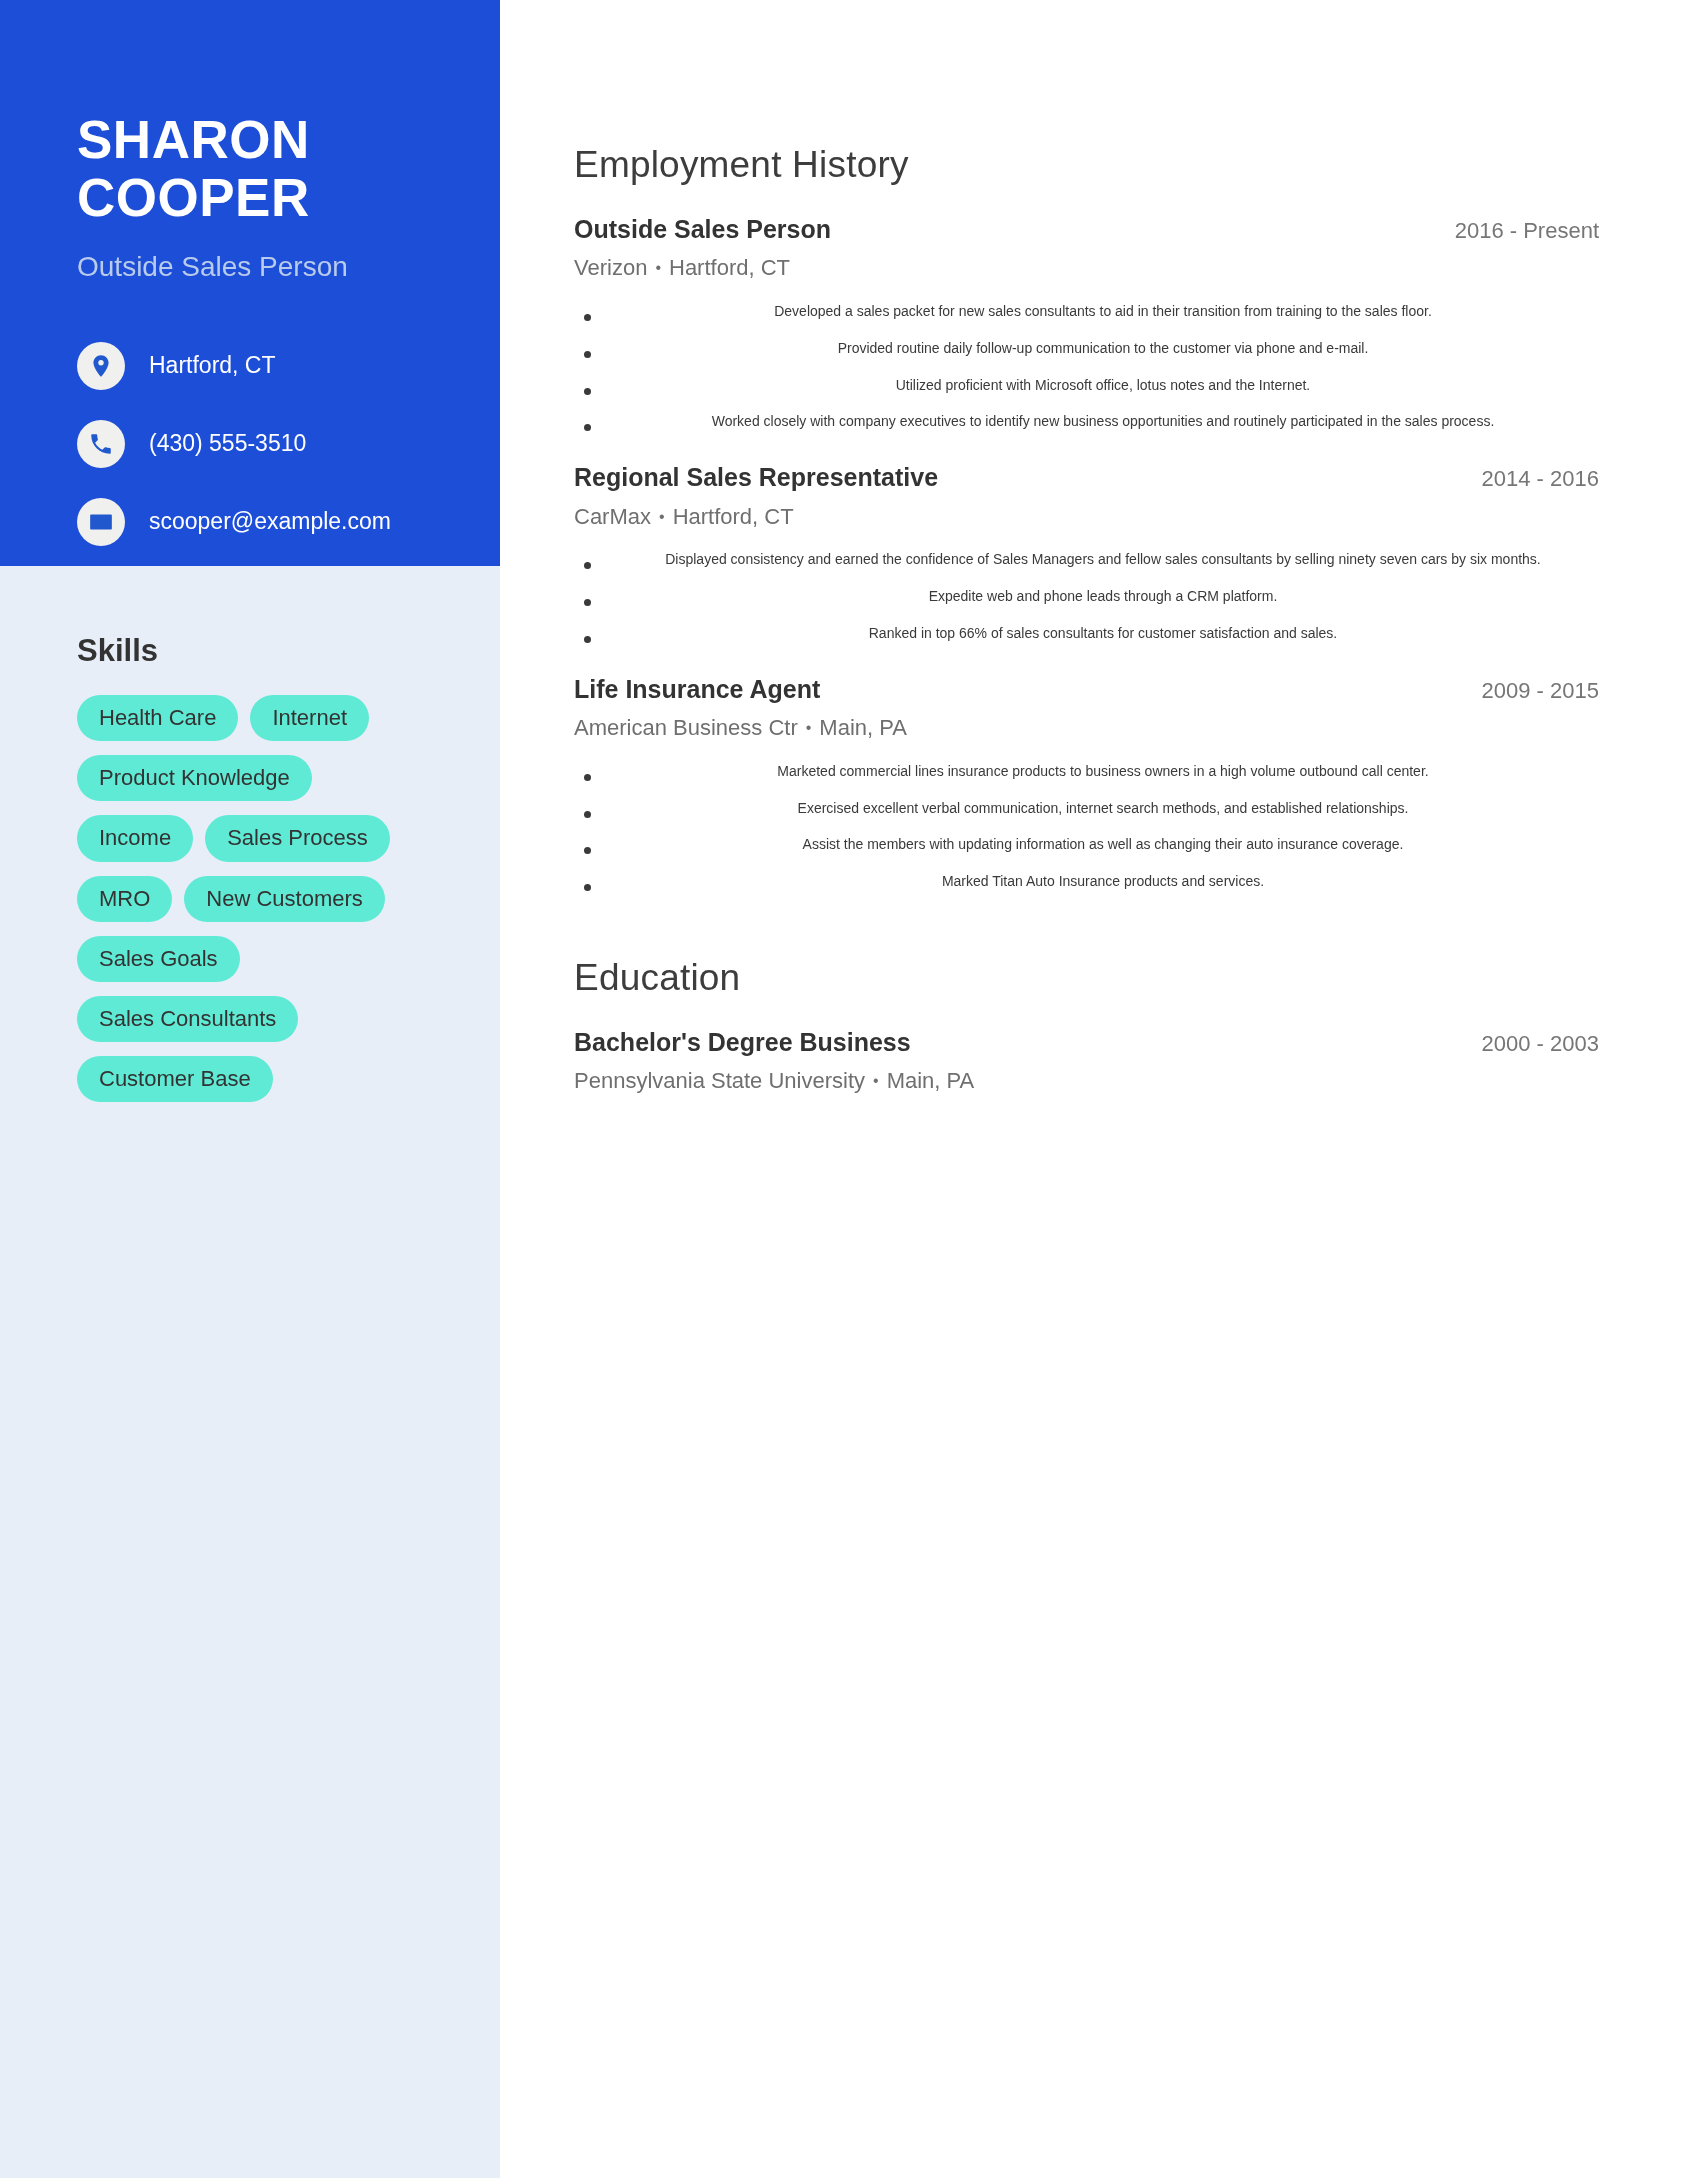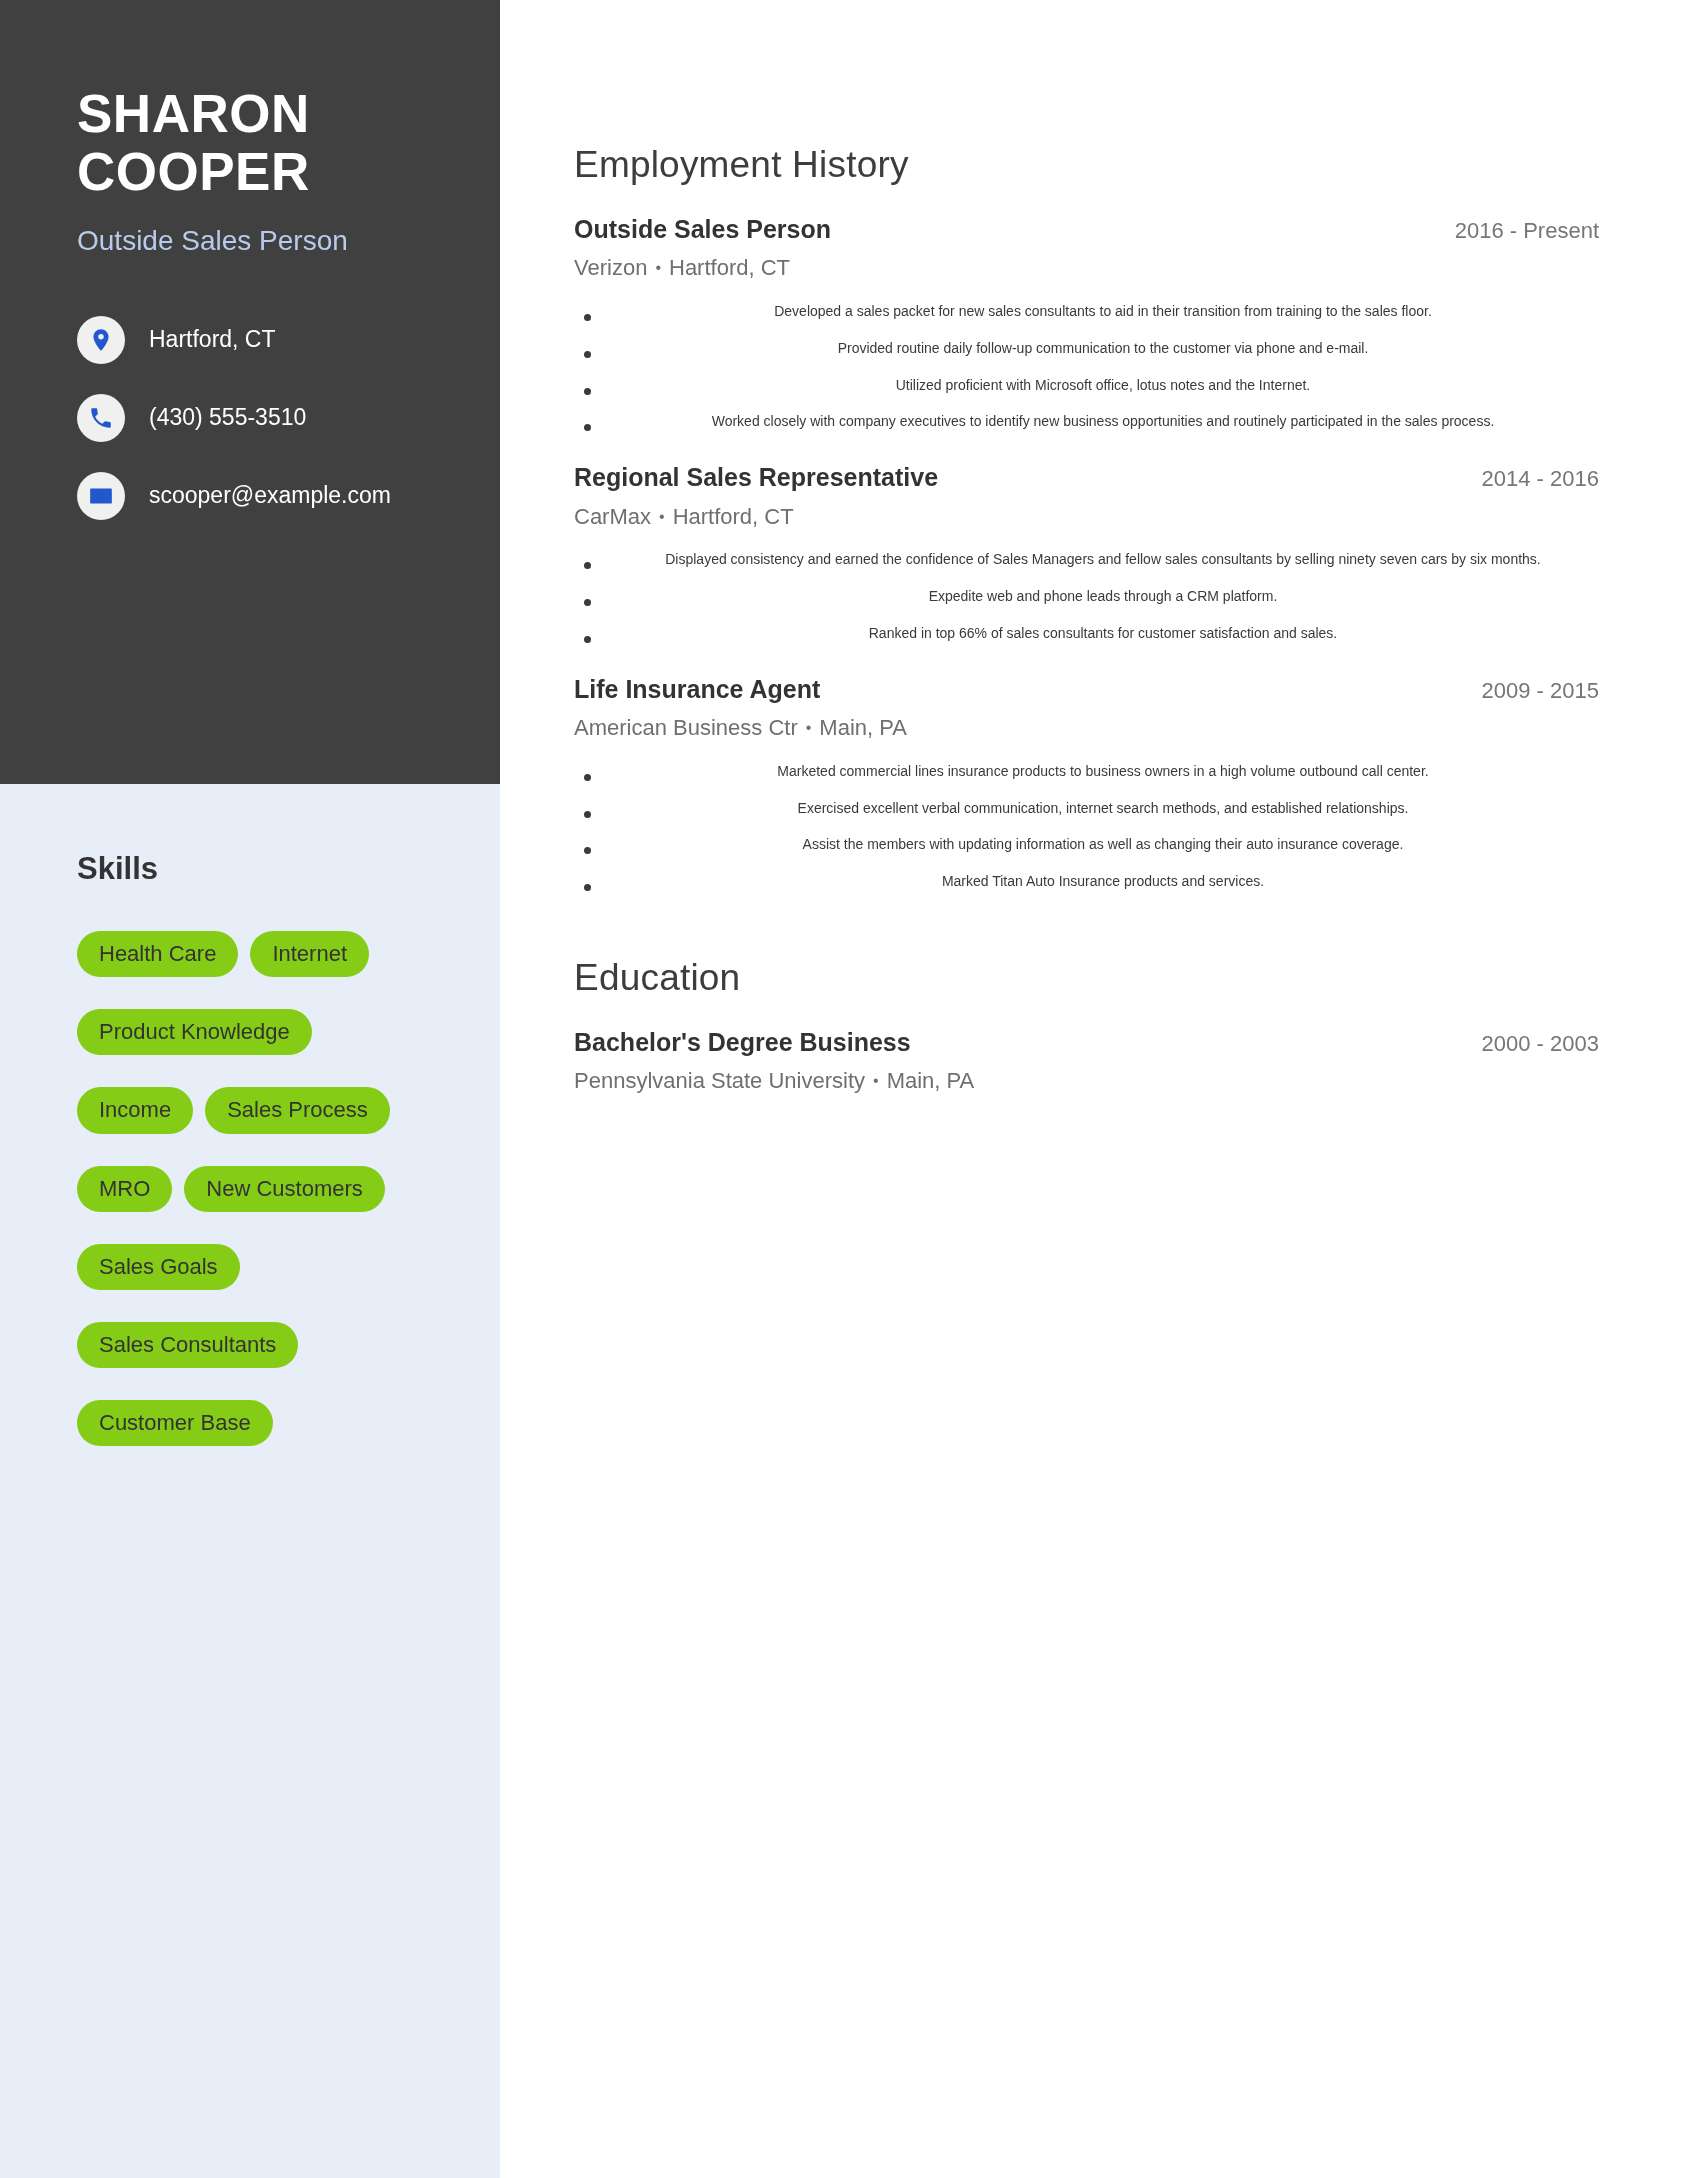--- a/index.html
+++ b/index.html
@@ -23,24 +23,24 @@
   .sidebar {
     position: absolute;
     left: 0;
     top: 0;
     width: 500px;
     height: 2178px;
     background: #e8eef8;
   }
 
   .sidebar-header {
-    background: #404040;
+    background: #1d4ed8;
     width: 500px;
-    height: 784px;
-    padding: 71px 51px 0 77px;
+    height: 566px;
+    padding: 97px 51px 0 77px;
   }
 
   .name-block {
     margin-top: 14px;
   }
 
   .name-line {
     color: #ffffff;
     font-size: 53px;
     line-height: 1.10;
@@ -100,28 +100,27 @@
   }
 
   .skill-tags {
     display: flex;
     flex-wrap: wrap;
     gap: 14px 12px;
     max-width: 327px;
   }
 
   .skill-tag {
-    background: #84cc16;
+    background: #5eead4;
     border-radius: 989px;
     padding: 11px 22px;
     color: #333333;
     font-size: 22px;
     line-height: 1.1;
     white-space: nowrap;
-    margin-top: 18px;
   }
 
   
   .main {
     position: absolute;
     left: 500px;
     top: 0;
     width: 1183px;
     height: 2178px;
     background: #ffffff;

